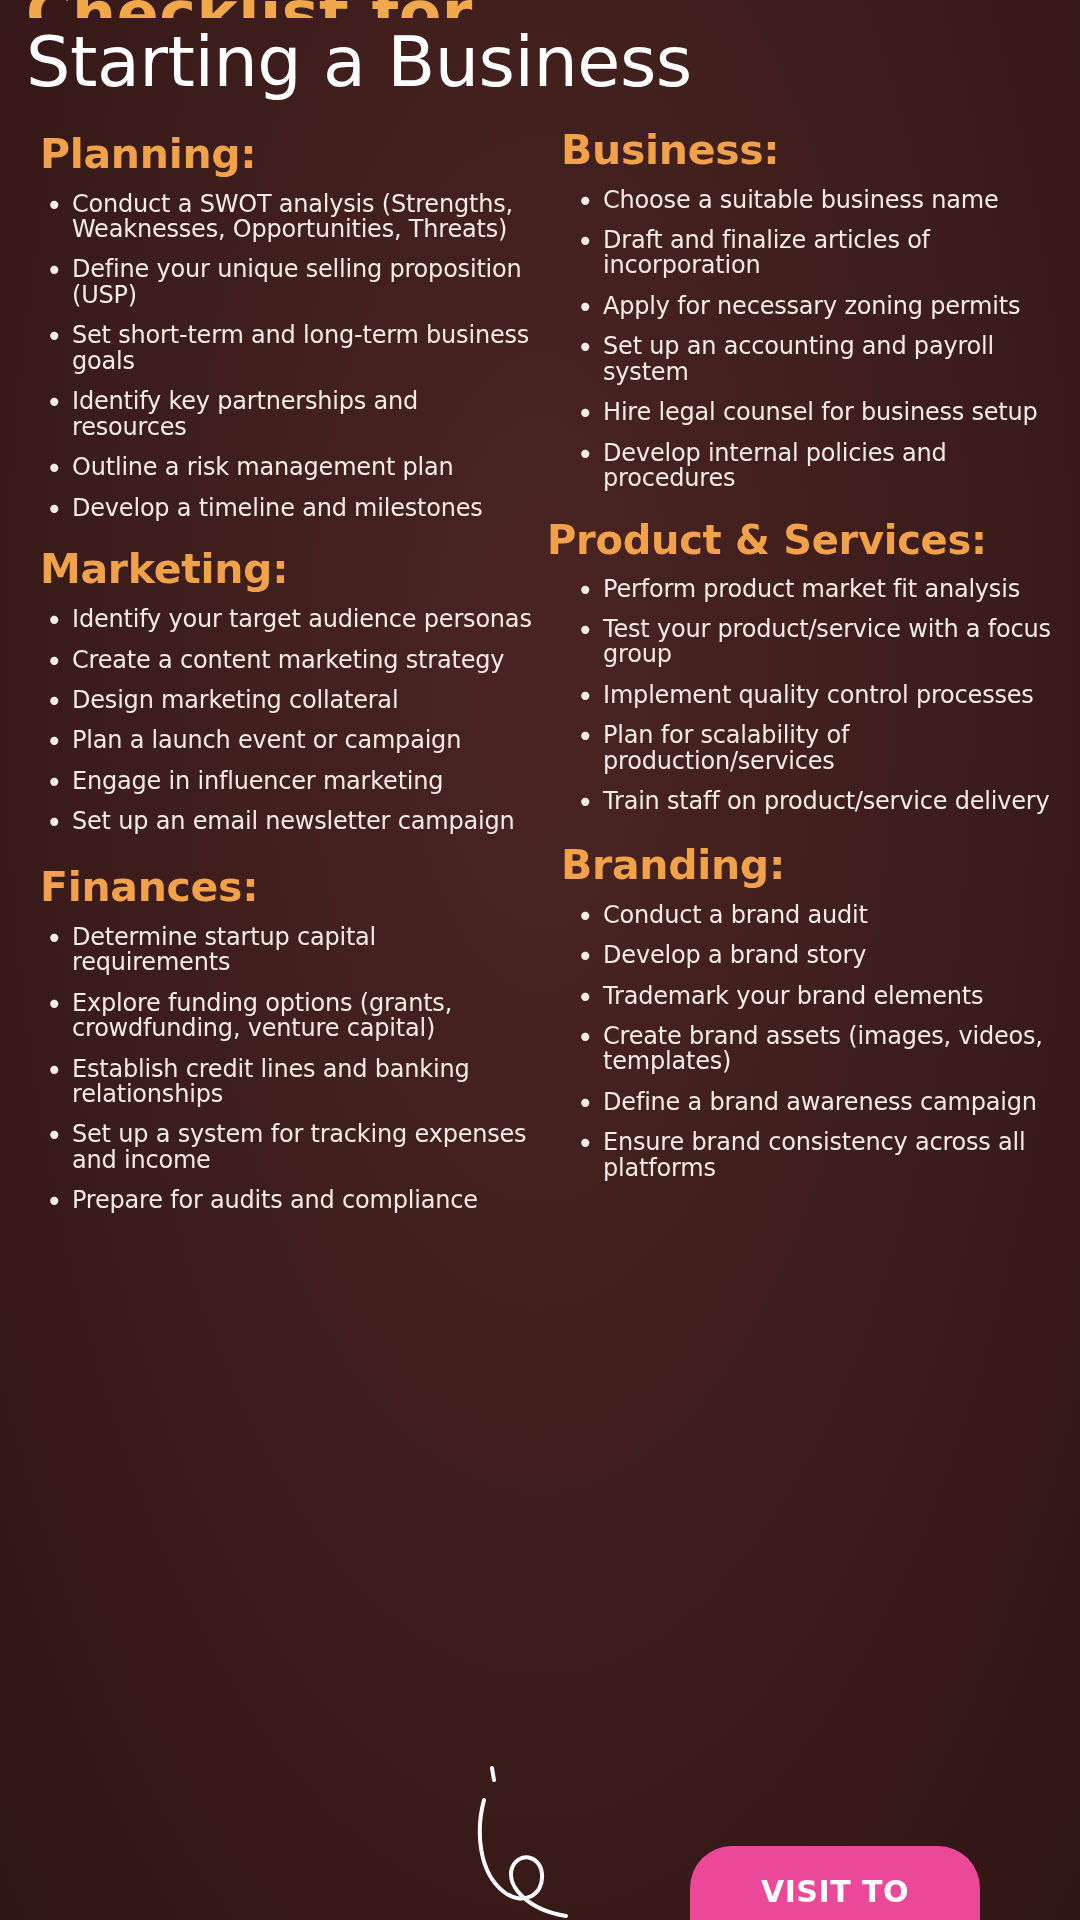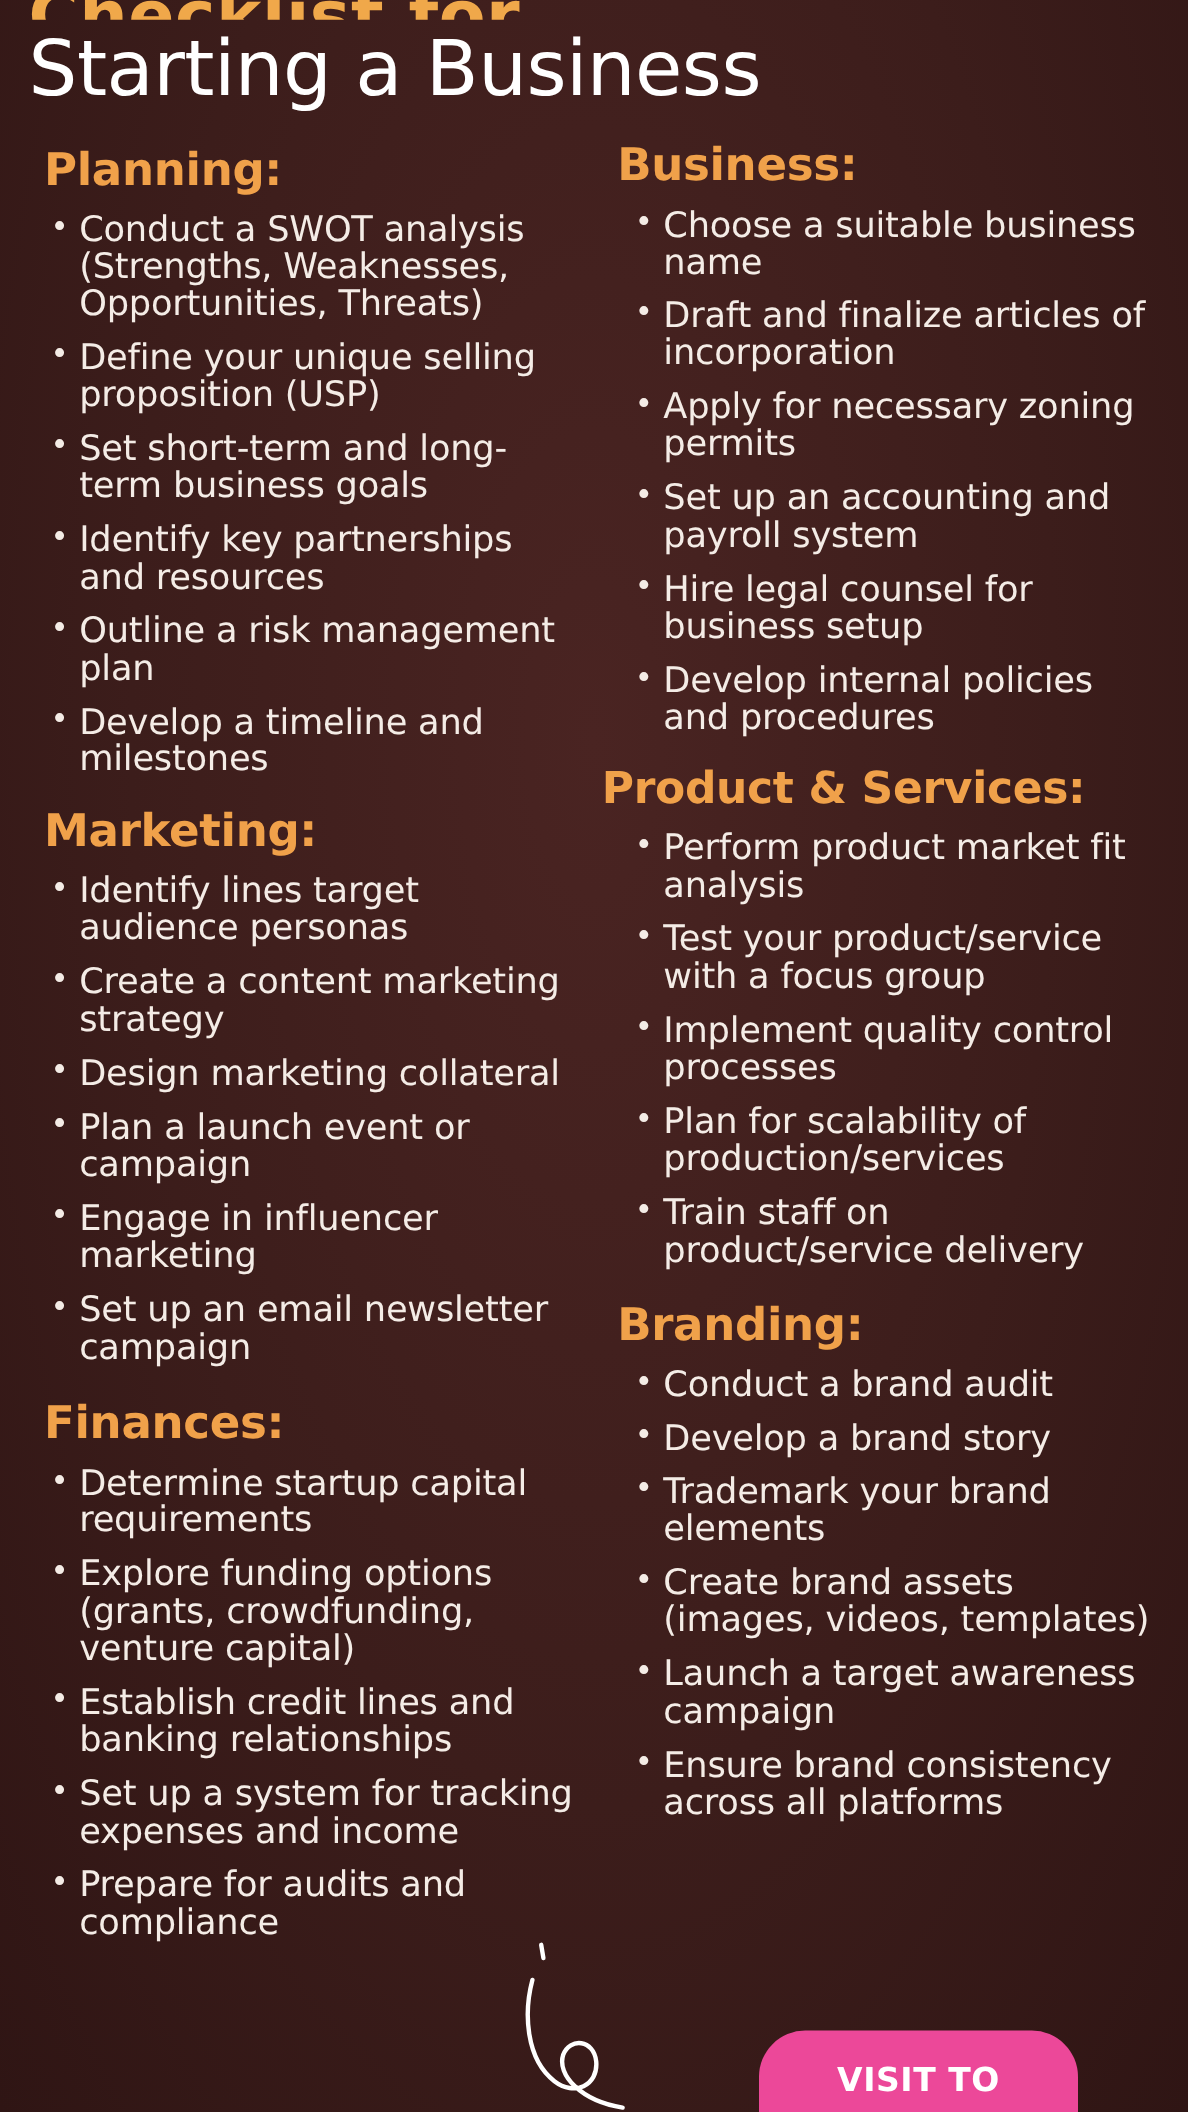--- a/index.html
+++ b/index.html
@@ -71,21 +71,21 @@
   .sec-title.wide { font-size: 40px; margin-left: 0; }
 
   ul.items {
     list-style: none;
     margin: 0;
     padding: 0;
   }
   ul.items li {
     position: relative;
     color: #f4ece6;
-    font-size: 32px;
+    font-size: 24px;
     line-height: 1.06;
     padding-left: 40px;
     margin-bottom: 7px;
     letter-spacing: -0.2px;
     margin-top: 15px;
   }
   ul.items li::before {
     content: "•";
     position: absolute;
     left: 14px;
@@ -155,21 +155,21 @@
           <li>Set short-term and long-term business goals</li>
           <li>Identify key partnerships and resources</li>
           <li>Outline a risk management plan</li>
           <li>Develop a timeline and milestones</li>
         </ul>
       </div>
 
       <div class="section sec-marketing">
         <div class="sec-title">Marketing:</div>
         <ul class="items">
-          <li>Identify lines target audience personas</li>
+          <li>Identify your target audience personas</li>
           <li>Create a content marketing strategy</li>
           <li>Design marketing collateral</li>
           <li>Plan a launch event or campaign</li>
           <li>Engage in influencer marketing</li>
           <li>Set up an email newsletter campaign</li>
         </ul>
       </div>
 
       <div class="section sec-finances">
         <div class="sec-title">Finances:</div>
@@ -209,21 +209,21 @@
         </ul>
       </div>
 
       <div class="section sec-branding">
         <div class="sec-title">Branding:</div>
         <ul class="items">
           <li>Conduct a brand audit</li>
           <li>Develop a brand story</li>
           <li>Trademark your brand elements</li>
           <li>Create brand assets (images, videos, templates)</li>
-          <li>Launch a target awareness campaign</li>
+          <li>Define a brand awareness campaign</li>
           <li>Ensure brand consistency across all platforms</li>
         </ul>
       </div>
 
     </div>
   </div>
 
   <svg class="doodle" viewBox="0 0 140 160">
     <path d="M22 8 L24 20" stroke="#ffffff" stroke-width="4" stroke-linecap="round" fill="none"></path>
     <path d="M14 40 C 6 70, 8 112, 34 132 C 52 146, 74 136, 72 114 C 70 94, 48 92, 42 108 C 36 126, 58 150, 96 156" stroke="#ffffff" stroke-width="4" fill="none" stroke-linecap="round"></path>

